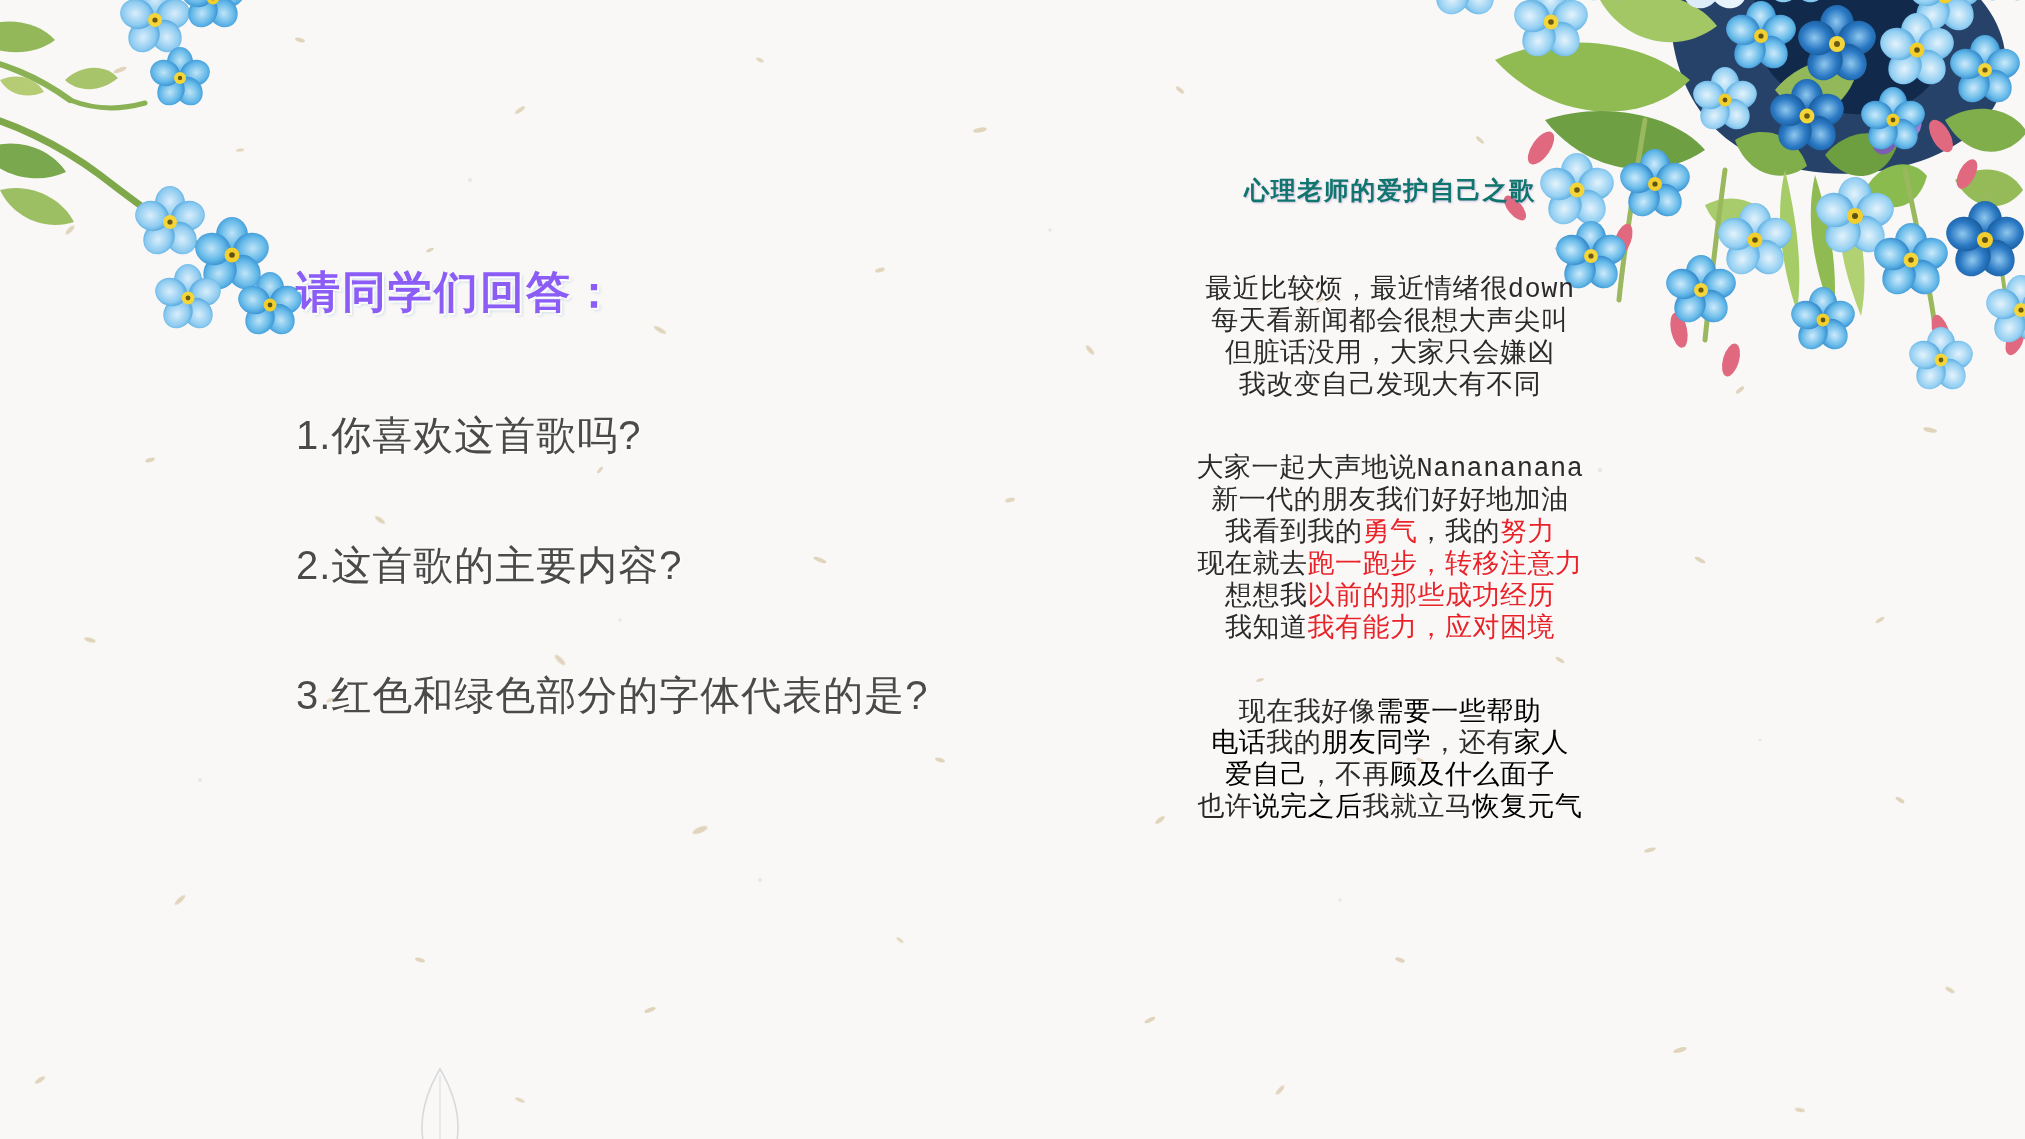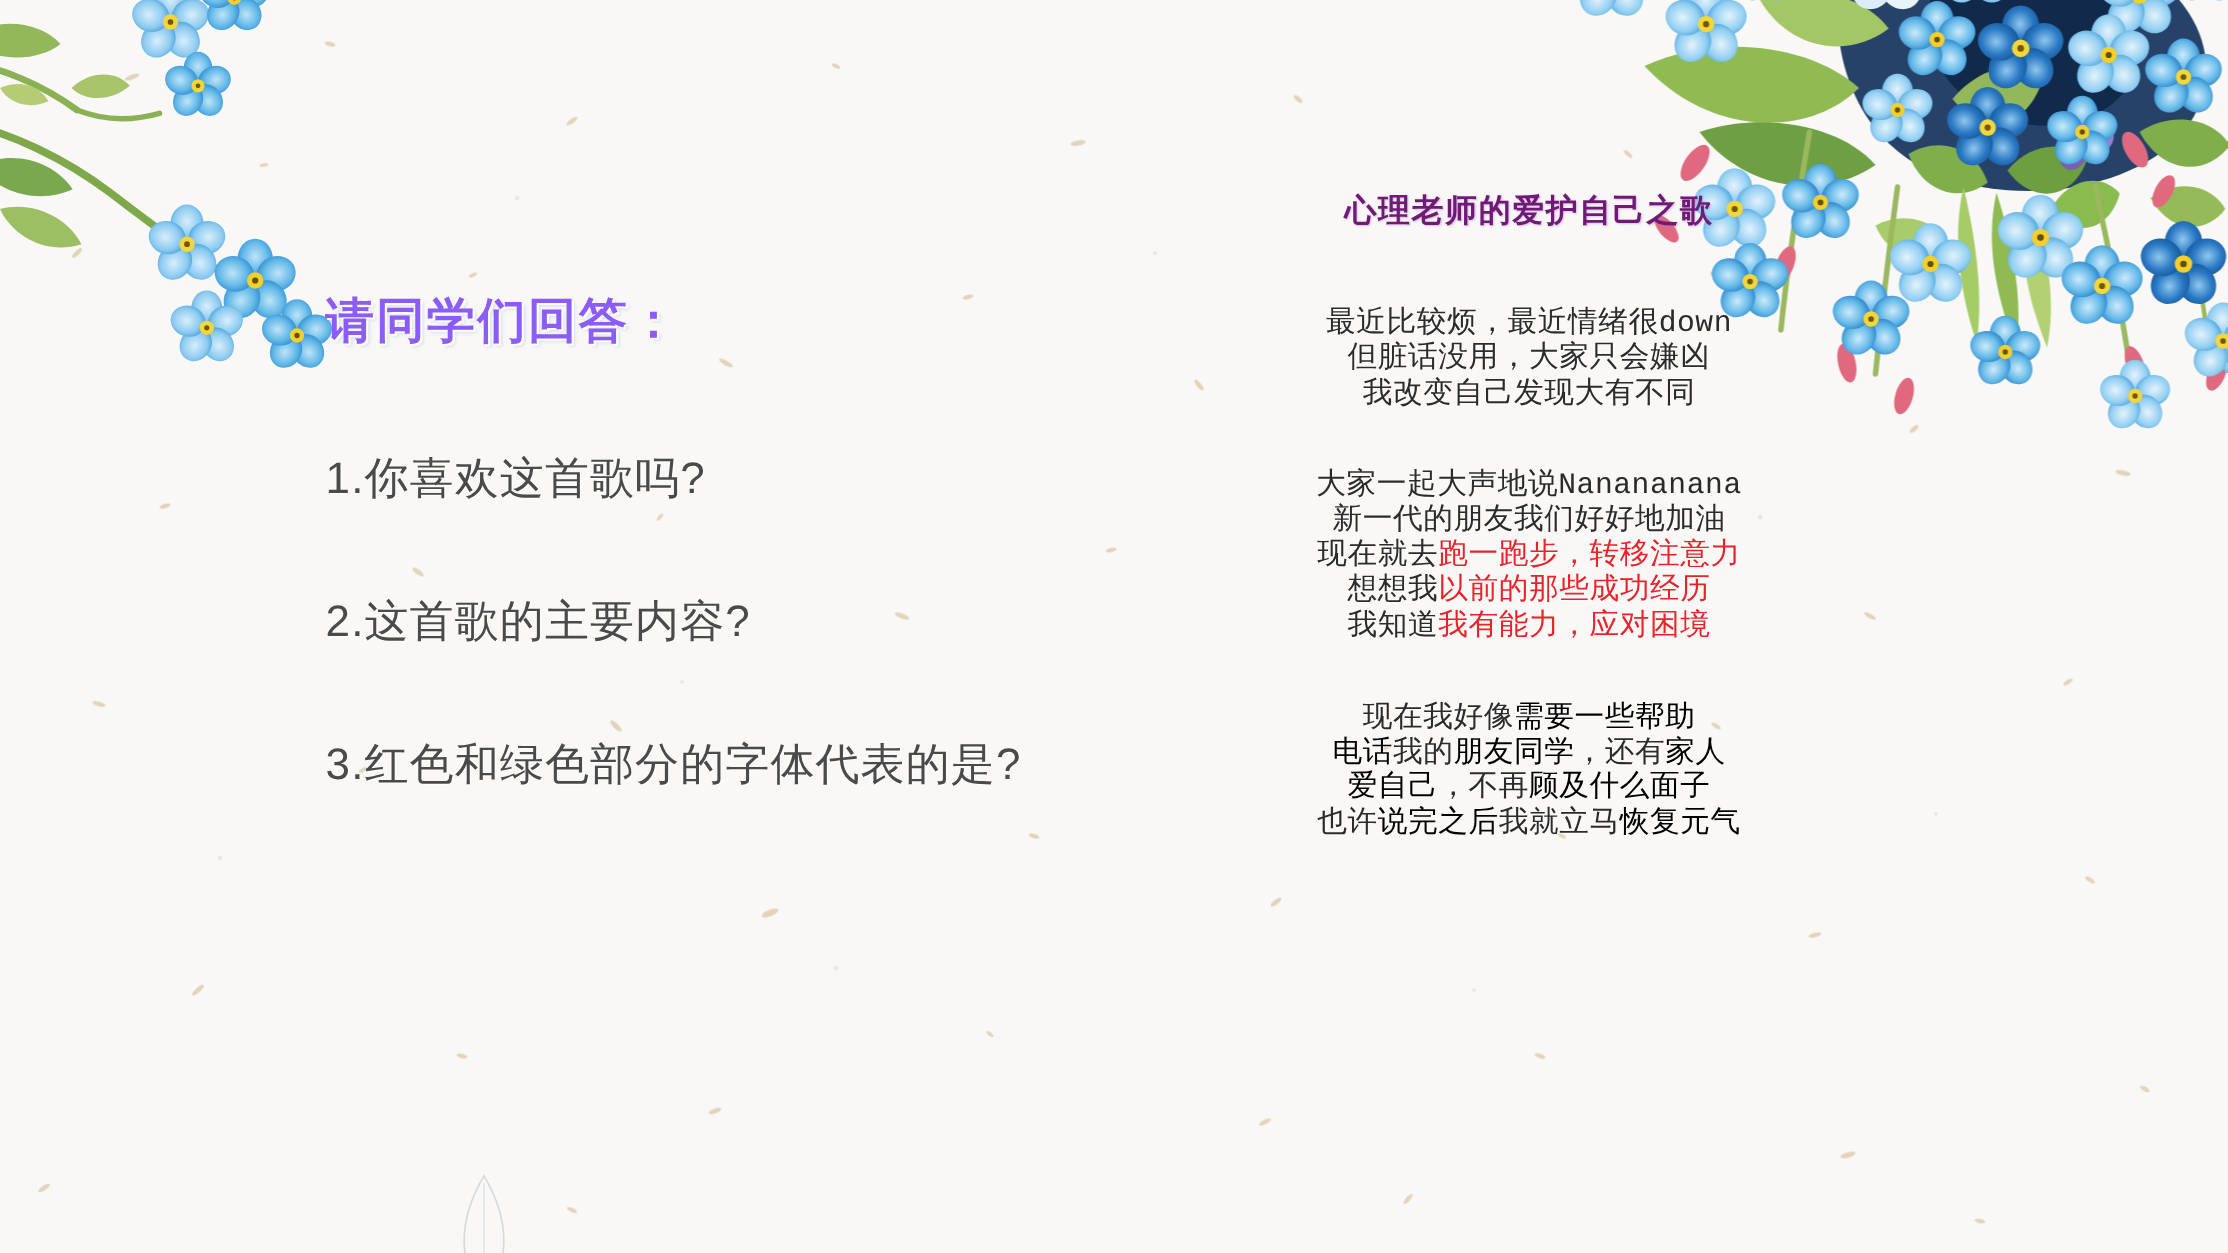--- a/index.html
+++ b/index.html
@@ -85,23 +85,23 @@
   #lyrics-panel {
     position: absolute;
     left: 1130px;
     top: 175px;
     width: 520px;
     text-align: center;
     z-index: 5;
   }
 
   #lyrics-title {
-    font-size: 29px;
+    font-size: 25px;
     font-weight: bold;
-    color: #701a75;
+    color: #0f766e;
     letter-spacing: 1.5px;
     line-height: 1.2;
     margin: 0 0 70px 0;
     text-shadow: 1px 1px 2px rgba(160,120,200,0.45);
     white-space: nowrap;
   }
 
   .stanza {
     margin: 0 0 52px 0;
   }
@@ -623,26 +623,28 @@
     <p class="question">1.你喜欢这首歌吗?</p>
     <p class="question">2.这首歌的主要内容?</p>
     <p class="question">3.红色和绿色部分的字体代表的是?</p>
   </div>
 
   <div id="lyrics-panel">
     <h2 id="lyrics-title">心理老师的爱护自己之歌</h2>
     <div id="lyrics-body">
         <div class="stanza">
           <div class="lyric-line"><span>最近比较烦，最近情绪很down</span></div>
+          <div class="lyric-line"><span>每天看新闻都会很想大声尖叫</span></div>
           <div class="lyric-line"><span>但脏话没用，大家只会嫌凶</span></div>
           <div class="lyric-line"><span>我改变自己发现大有不同</span></div>
         </div>
         <div class="stanza">
           <div class="lyric-line"><span>大家一起大声地说Nanananana</span></div>
           <div class="lyric-line"><span>新一代的朋友我们好好地加油</span></div>
+          <div class="lyric-line"><span>我看到我的</span><span class="seg-red">勇气</span><span>，我的</span><span class="seg-red">努力</span></div>
           <div class="lyric-line"><span>现在就去</span><span class="seg-red">跑一跑步，转移注意力</span></div>
           <div class="lyric-line"><span>想想我</span><span class="seg-red">以前的那些成功经历</span></div>
           <div class="lyric-line"><span>我知道</span><span class="seg-red">我有能力，应对困境</span></div>
         </div>
         <div class="stanza">
           <div class="lyric-line"><span>现在我好像</span><span class="seg-green">需要一些帮助</span></div>
           <div class="lyric-line"><span class="seg-green">电话</span><span>我的</span><span class="seg-green">朋友同学</span><span>，还有</span><span class="seg-green">家人</span></div>
           <div class="lyric-line"><span class="seg-green">爱自己</span><span>，不再</span><span class="seg-green">顾及什么面子</span></div>
           <div class="lyric-line"><span>也许</span><span class="seg-green">说完之后</span><span>我就立马</span><span class="seg-green">恢复元气</span></div>
         </div>

